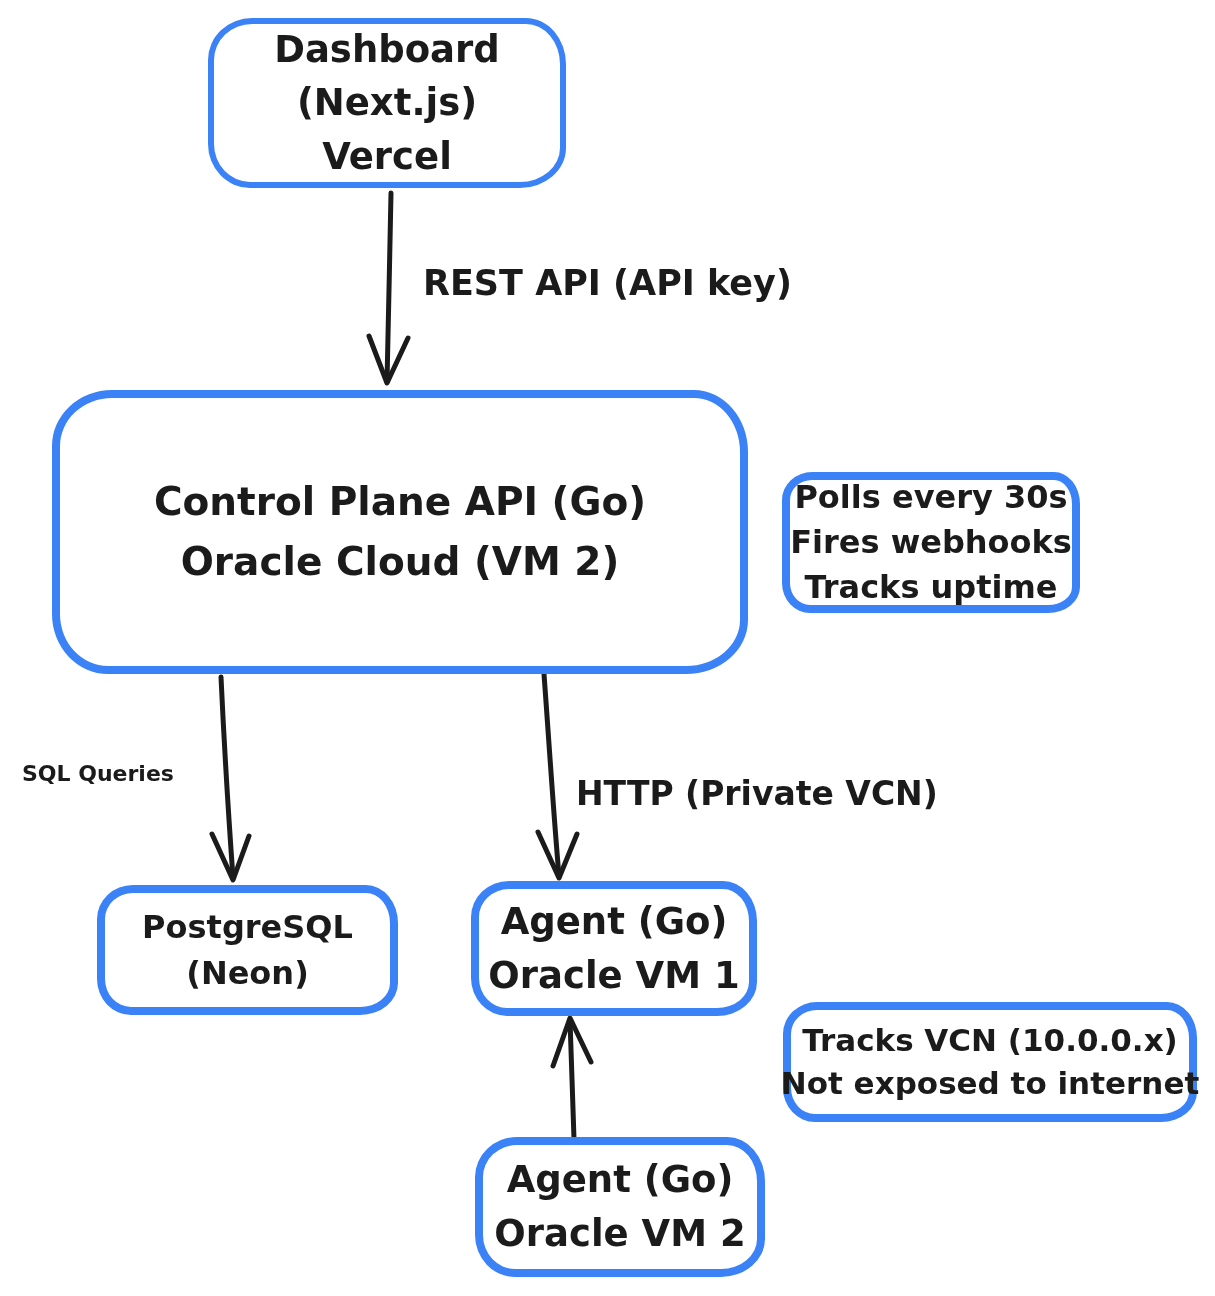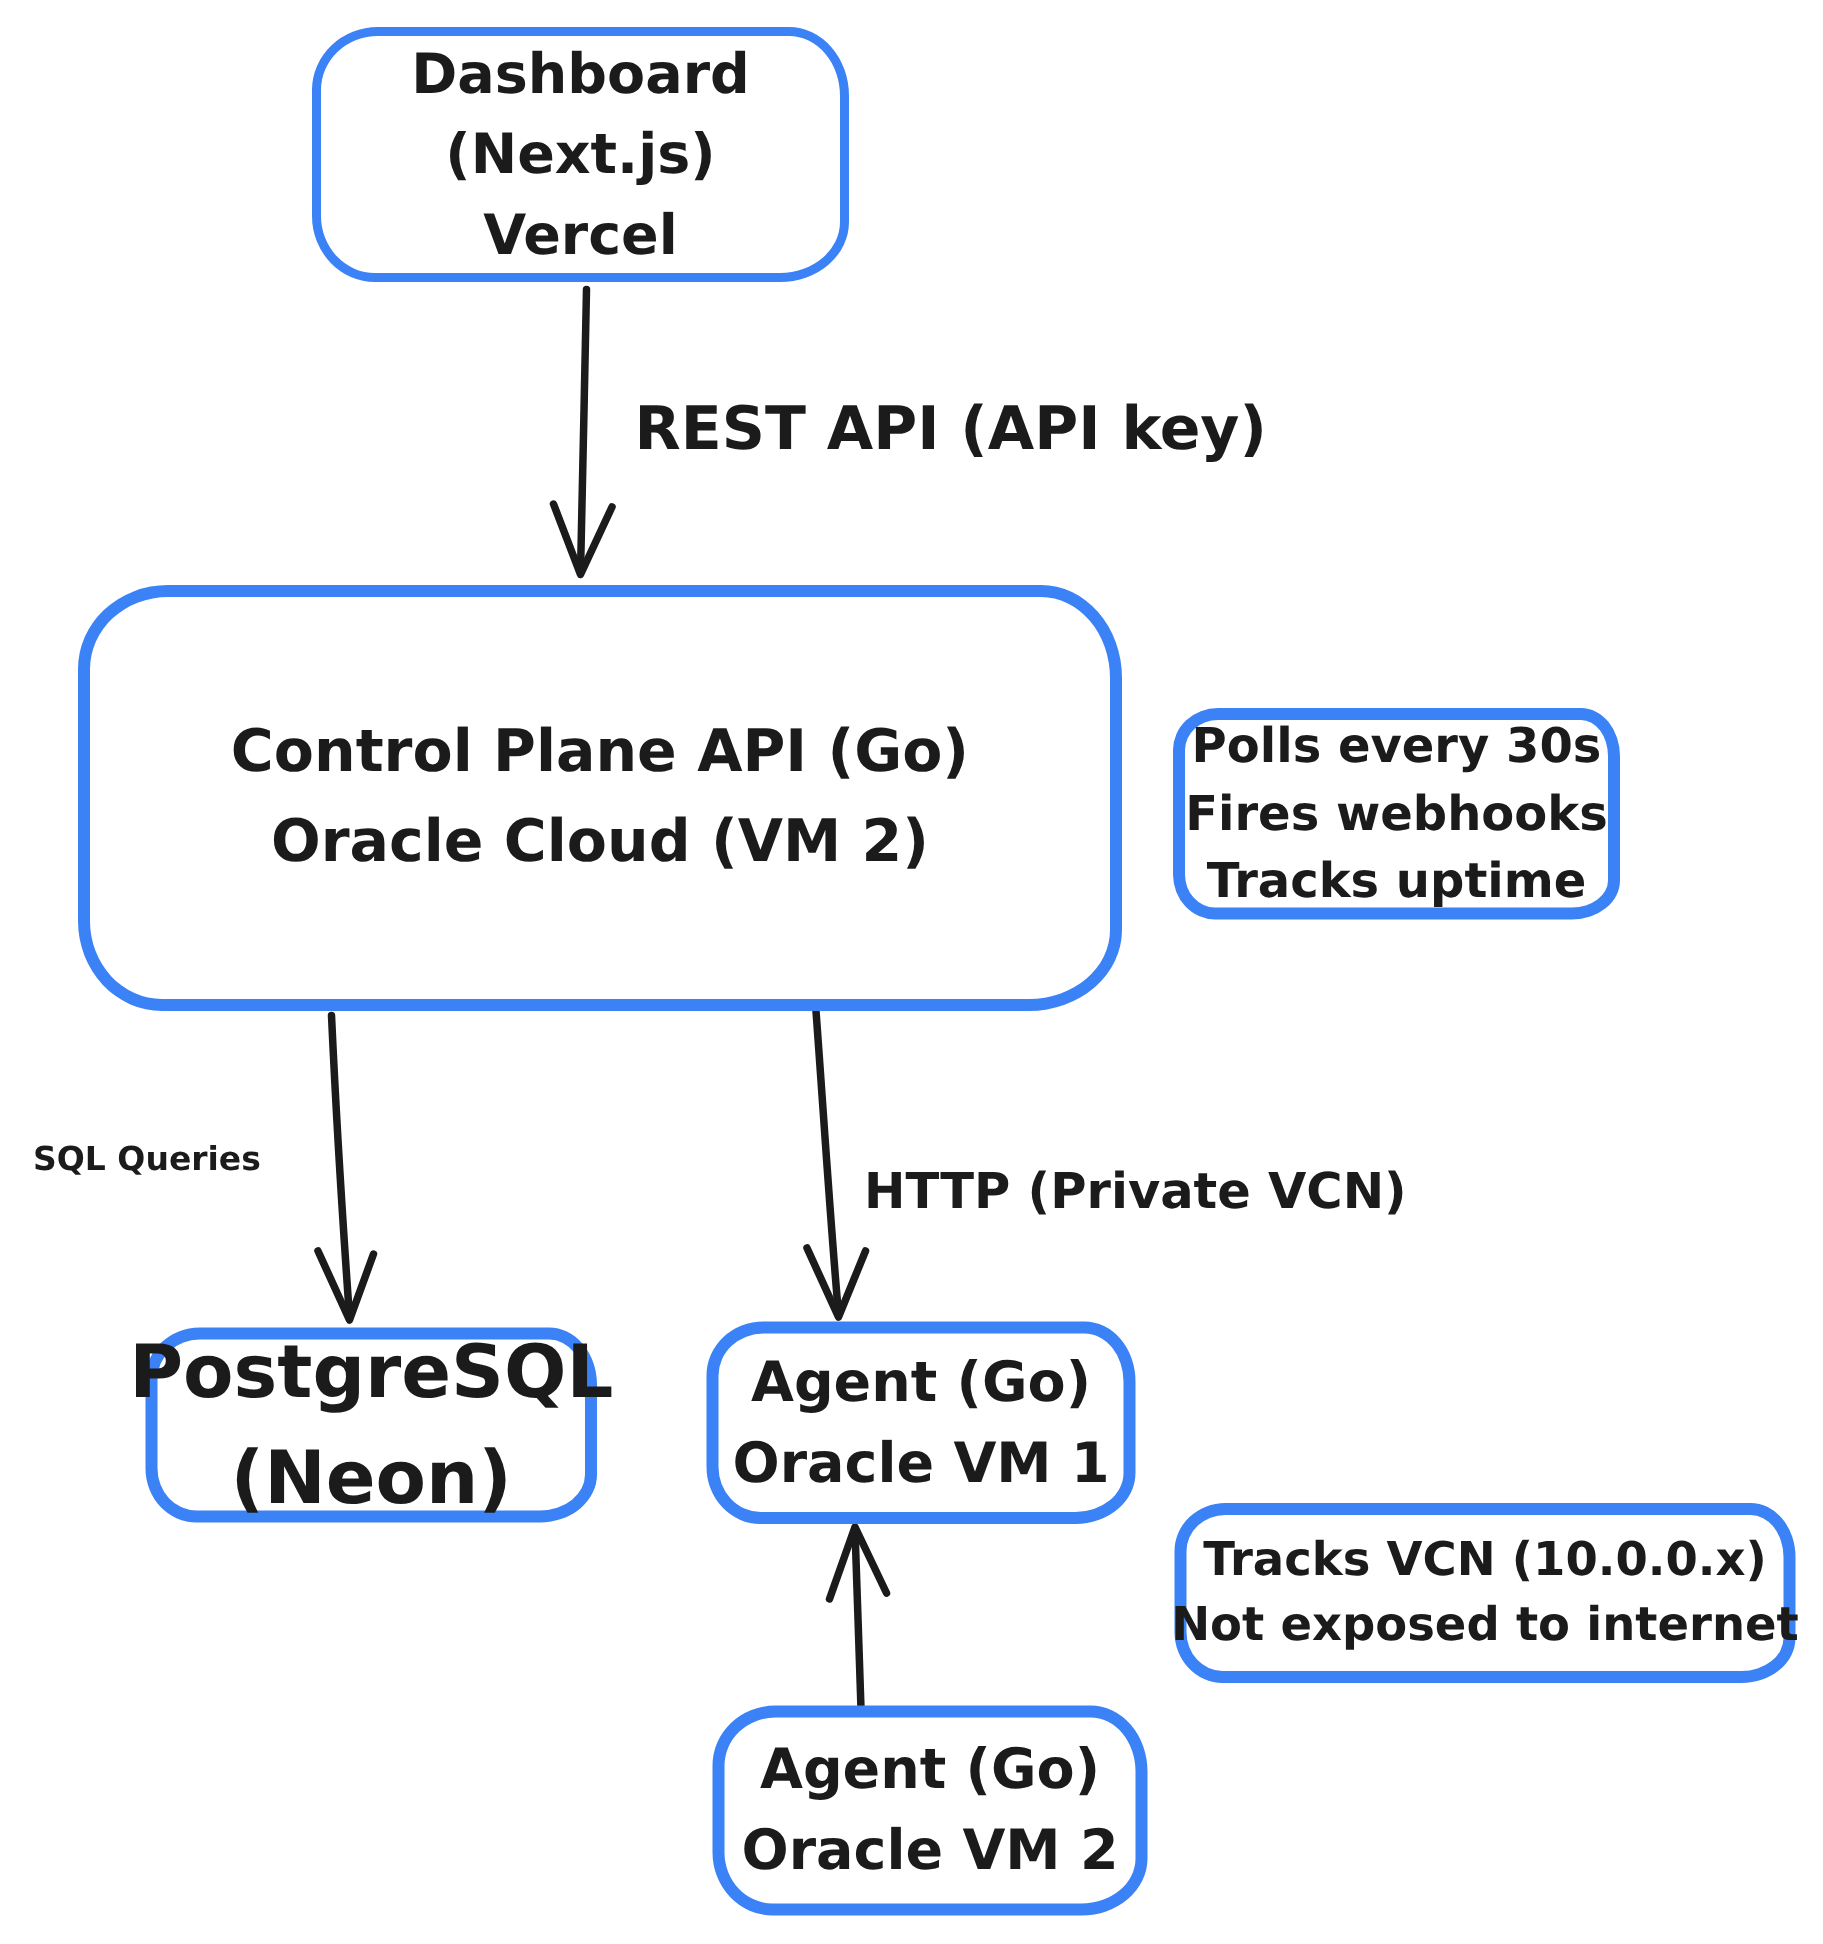--- a/index.html
+++ b/index.html
@@ -57,38 +57,38 @@
     font-size: 39px; line-height: 1.55;
   }
   #node-note-polling {
     left: 782px; top: 472px; width: 298px; height: 141px;
     border-radius: 30px 26px 32px 28px / 28px 32px 26px 30px;
     font-size: 32px; line-height: 1.4;
   }
   #node-postgresql {
     left: 97px; top: 885px; width: 301px; height: 130px;
     border-radius: 36px 32px 38px 34px / 34px 38px 32px 36px;
-    font-size: 49px; line-height: 1.45;
+    font-size: 32px; line-height: 1.45;
   }
   #node-agent-vm1 {
     left: 471px; top: 881px; width: 286px; height: 135px;
     border-radius: 38px 34px 40px 36px / 36px 40px 34px 38px;
     font-size: 37px; line-height: 1.45;
   }
   #node-note-vcn {
     left: 783px; top: 1002px; width: 414px; height: 120px;
     border-radius: 34px 30px 36px 32px / 32px 36px 30px 34px;
     font-size: 31px; line-height: 1.4;
   }
   #node-agent-vm2 {
     left: 475px; top: 1137px; width: 290px; height: 140px;
     border-radius: 42px 38px 44px 40px / 40px 44px 38px 42px;
     font-size: 37px; line-height: 1.45;
   }
-  #label-rest { left: 423px; top: 263px; font-size: 40px; }
+  #label-rest { left: 423px; top: 263px; font-size: 35px; }
   #label-sql  { left: 22px;  top: 761px; font-size: 22px; }
   #label-http { left: 576px; top: 750px; font-size: 33px; margin-top: 24px; }
 </style>
 </head>
 <body>
 
 <div class="canvas">
 
   <svg class="arrow-layer" viewBox="0 0 1215 1296" xmlns="http://www.w3.org/2000/svg" fill="none" stroke="#1b1b1b" stroke-width="5" stroke-linecap="round" stroke-linejoin="round">
 

